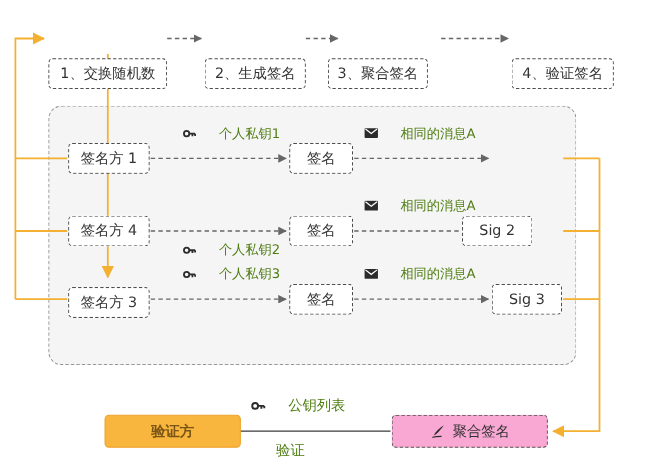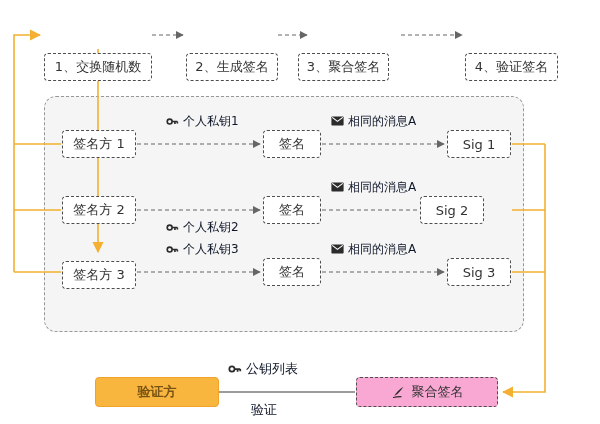--- a/index.html
+++ b/index.html
@@ -15,22 +15,22 @@
 
   .box {
     position:absolute; display:flex; align-items:center; justify-content:center;
     background:#ffffff; border:1px dashed #4d4d4d; border-radius:4px;
     font-size:13px; color:#333; box-sizing:border-box; z-index:2; white-space:nowrap;
   }
   .step { top:21px; height:28px;margin-top:32px; }
   .row-box { height:28px; }
 
   .label {
-    position:absolute; display:flex; align-items:center; gap:4px;
-    font-size:12px; color:#0f172a; white-space:nowrap; z-index:2; height:18px;
+    position:absolute; display:flex; align-items:center; gap:20px;
+    font-size:12px; color:#4d7c0f; white-space:nowrap; z-index:2; height:18px;
   }
   .icon { display:inline-flex; align-items:center; }
 
   .verifier {
     position:absolute; left:47px; top:377px; width:124px; height:30px;
     display:flex; align-items:center; justify-content:center;
     background:#F8B63E; border:1px solid #EFA32B; border-radius:4px;
     font-size:13px; font-weight:bold; color:#7A5414; box-sizing:border-box; z-index:2;margin-left:48px;
   }
   .aggregate {
@@ -117,26 +117,23 @@
     </div>
   <div class="label" style="left:331px;top:112px;">
     <span class="icon">
         <svg viewBox="0 0 16 12" width="13" height="10">
           <rect x="0.5" y="0.5" width="15" height="11" rx="1" fill="#2b2b2b"></rect>
           <path d="M1.5 1.5 L8 6.5 L14.5 1.5" stroke="#fff" stroke-width="1.4" fill="none"></path>
         </svg>
       </span>
     <span>相同的消息A</span>
   </div>
-  <div class="box row-box" style="left:447px;top:130px;width:64px;">
-      <span>Sig 1</span>
-    </div>
 
   <div class="box row-box" style="left:62px;top:196px;width:74px;">
-      <span>签名方 2</span>
+      <span>签名方 4</span>
     </div>
   <div class="label" style="left:166px;top:178px;margin-top:40px;">
     <span class="icon">
         <svg viewBox="0 0 16 16" width="13" height="13">
           <circle cx="4.5" cy="8" r="3" fill="none" stroke="#2b2b2b" stroke-width="2"></circle>
           <path d="M7.5 8 H14 M11 8 V11 M14 8 V10.5" stroke="#2b2b2b" stroke-width="2" fill="none"></path>
         </svg>
       </span>
     <span>个人私钥2</span>
   </div>

